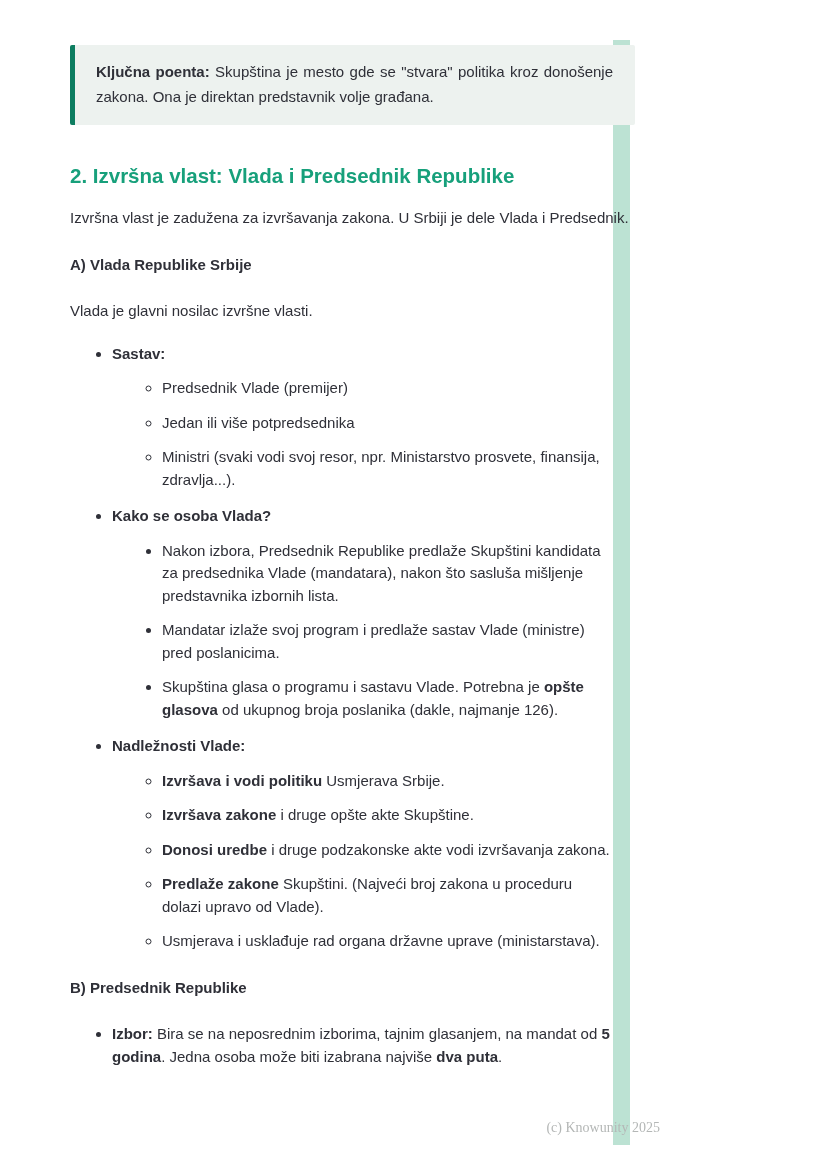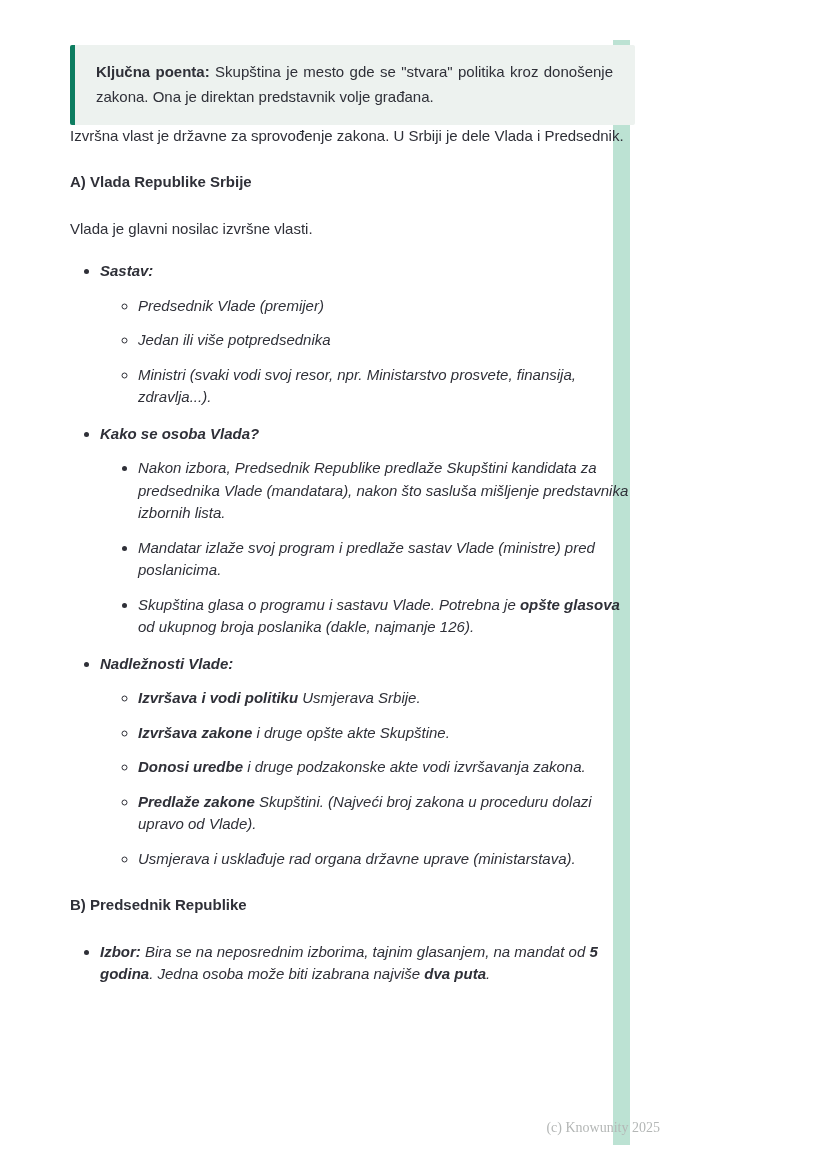--- a/index.html
+++ b/index.html
@@ -48,21 +48,21 @@
     font-weight: 700;
     margin: 38px 0 18px 0;
     line-height: 1.3;
   }
   p.para { margin: 0 0 20px 0; }
   .justify { text-align: justify; }
   .subhead {
     font-weight: 700;
     margin: 24px 0 24px 0;
   }
-  ul { margin: 0; padding-left: 30px; font-style: italic; }
+  ul { margin: 12px; padding-left: 30px; }
   ul.l1 { list-style: disc; }
   ul.l1 > li { margin-bottom: 14px; }
   ul.l2 { margin-top: 12px; padding-left: 38px; }
   ul.l2 > li { margin-bottom: 12px; }
   ul.circle { list-style: circle; }
   ul.disc { list-style: disc; }
   .footer {
     position: absolute;
     right: 41px; bottom: 35px;
     font-size: 14px;
@@ -76,22 +76,23 @@
 
 <div class="page">
   <div class="stripe"></div>
 
   <div class="content">
 
     <div class="callout">
       <p><strong>Ključna poenta:</strong> <span>Skupština je mesto gde se "stvara" politika kroz donošenje zakona. Ona je direktan predstavnik volje građana.</span></p>
     </div>
 
+    <h2 class="section-heading">2. Izvršna vlast: Vlada i Predsednik Republike</h2>
 
-    <p class="para justify">Izvršna vlast je državne za sprovođenje zakona. U Srbiji je dele Vlada i Predsednik.</p>
+    <p class="para justify">Izvršna vlast je zadužena za izvršavanja zakona. U Srbiji je dele Vlada i Predsednik.</p>
 
     <p class="subhead">A) Vlada Republike Srbije</p>
 
     <p class="para">Vlada je glavni nosilac izvršne vlasti.</p>
 
     <ul class="l1">
 
       <li>
         <strong>Sastav:</strong>
         <ul class="l2 circle">

